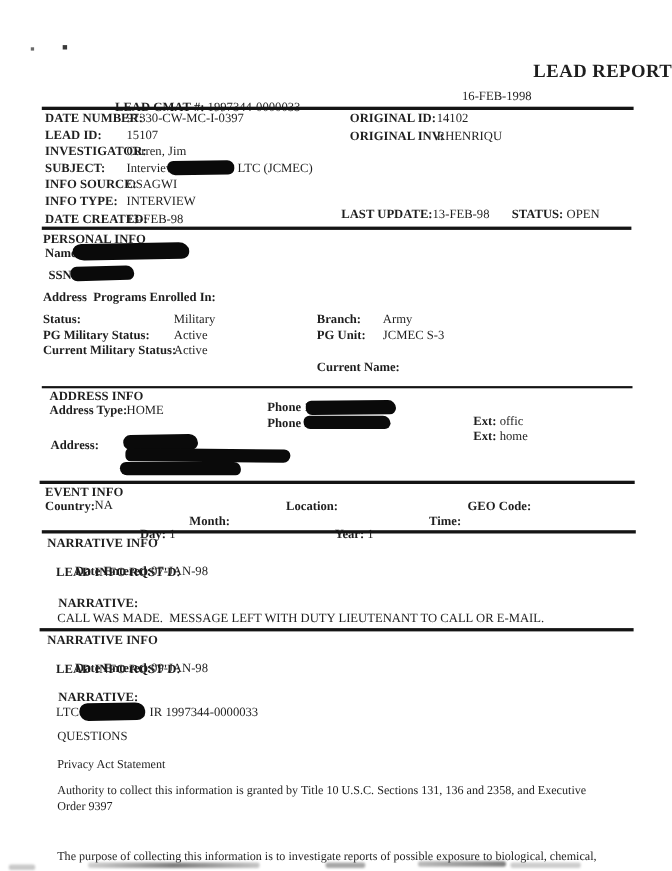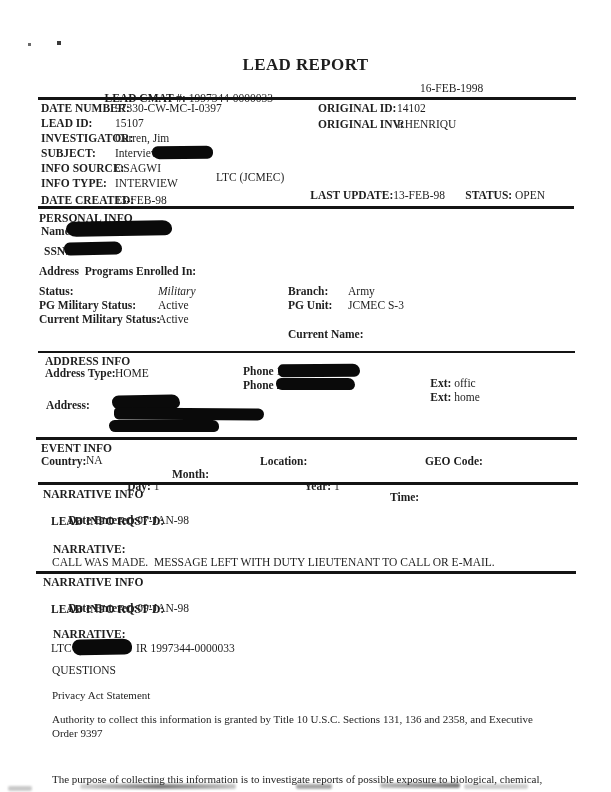--- a/index.html
+++ b/index.html
@@ -1,20 +1,20 @@
 <!DOCTYPE html>
 <html><head>
 <meta charset="utf-8">
 <style>
   html,body{margin:0;padding:0;background:#fff;}
   .page{position:relative;width:611px;height:792px;background:#ffffff;overflow:hidden;
         font-family:"Liberation Serif","DejaVu Serif",serif;color:#1e1e1e;font-size:11.5px;}
   .abs{position:absolute;white-space:pre;}
   .b{font-weight:bold;}
-  .title{width:611px;text-align:center;font-weight:bold;font-size:17px;letter-spacing:.4px;}
+  .title{width:611px;text-align:right;font-weight:bold;font-size:17px;letter-spacing:.4px;}
   .rule{position:absolute;background:#141414;}
   .redact{position:absolute;background:#0a0a0a;}
   .pair .lbl{font-weight:bold;}
   .pair span{white-space:pre;}
   .smudge{position:absolute;height:5px;filter:blur(1.2px);border-radius:2px;}
   .speck{position:absolute;}
   .nar{font-size:11.5px;}
   .foot{font-size:11px;}
 </style>
 </head>
@@ -44,21 +44,21 @@
     <div class="abs" style="left:115px;top:117px;">15107</div>
     <div class="abs b" style="left:318px;top:118px;">ORIGINAL INV:</div>
     <div class="abs" style="left:397px;top:118px;">RHENRIQU</div>
 
     <div class="abs b" style="left:41px;top:132px;">INVESTIGATOR:</div>
     <div class="abs" style="left:115px;top:132px;">Curren, Jim</div>
 
     <div class="abs b" style="left:41px;top:147px;">SUBJECT:</div>
     <div class="abs" style="left:115px;top:147px;">Interview -</div>
     <div class="redact" style="left:152px;top:146px;width:61px;height:13px;border-radius:6px 7px 6px 8px;transform:rotate(-.6deg);"></div>
-    <div class="abs" style="left:216px;top:147px;margin-top:24px;">LTC (JCMEC)</div>
+    <div class="abs" style="left:216px;top:147px;">LTC (JCMEC)</div>
 
     <div class="abs b" style="left:41px;top:162px;">INFO SOURCE:</div>
     <div class="abs" style="left:115px;top:162px;">OSAGWI</div>
 
     <div class="abs b" style="left:41px;top:177px;">INFO TYPE:</div>
     <div class="abs" style="left:115px;top:177px;">INTERVIEW</div>
     <div class="abs pair" style="left:293px;top:177px;">
       <span class="lbl">LAST UPDATE:</span><span>13-FEB-98</span>
     </div>
     <div class="abs pair" style="left:448px;top:177px;">
@@ -73,21 +73,21 @@
 
   <div>
     <div class="abs b" style="left:39px;top:212px;">PERSONAL INFO</div>
     <div class="abs b" style="left:41px;top:225px;">Name:</div>
     <div class="redact" style="left:66px;top:221px;width:106px;height:15px;border-radius:9px 11px 8px 12px / 8px 9px 7px 9px;transform:rotate(-1deg);"></div>
     <div class="abs b" style="left:44px;top:245px;">SSN:</div>
     <div class="redact" style="left:64px;top:242px;width:58px;height:13px;border-radius:7px 9px 7px 8px;transform:rotate(-1.5deg);"></div>
     <div class="abs b" style="left:39px;top:265px;">Address  Programs Enrolled In:</div>
 
     <div class="abs b" style="left:39px;top:285px;">Status:</div>
-    <div class="abs" style="left:158px;top:285px;font-style:italic;">Military</div>
+    <div class="abs" style="left:158px;top:285px;">Military</div>
     <div class="abs b" style="left:288px;top:285px;">Branch:</div>
     <div class="abs" style="left:348px;top:285px;">Army</div>
 
     <div class="abs b" style="left:39px;top:299px;">PG Military Status:</div>
     <div class="abs" style="left:158px;top:299px;">Active</div>
     <div class="abs b" style="left:288px;top:299px;">PG Unit:</div>
     <div class="abs" style="left:348px;top:299px;">JCMEC S-3</div>
 
     <div class="abs b" style="left:39px;top:313px;">Current Military Status:</div>
     <div class="abs" style="left:158px;top:313px;">Active</div>
@@ -129,21 +129,21 @@
     <div class="abs b" style="left:260px;top:455px;">Location:</div>
     <div class="abs b" style="left:425px;top:455px;">GEO Code:</div>
 
     <div class="abs pair" style="left:110px;top:468px;">
       <span class="lbl">Day:</span><span> </span><span>1</span>
     </div>
     <div class="abs b" style="left:172px;top:468px;">Month:</div>
     <div class="abs pair" style="left:287px;top:468px;">
       <span class="lbl">Year:</span><span> </span><span>1</span>
     </div>
-    <div class="abs b" style="left:390px;top:468px;margin-top:23px;">Time:</div>
+    <div class="abs b" style="left:390px;top:468px;">Time:</div>
   </div>
 
   <div class="rule" style="left:38px;top:482px;width:540px;height:3px;"></div>
 
   <div>
     <div class="abs b" style="left:43px;top:488px;">NARRATIVE INFO</div>
     <div class="abs pair" style="left:51px;top:502px;">
       <span class="lbl">Date Entered:</span><span>07-JAN-98</span>
     </div>
     <div class="abs b" style="left:51px;top:515px;">LEAD INFO RQST'D:</div>

